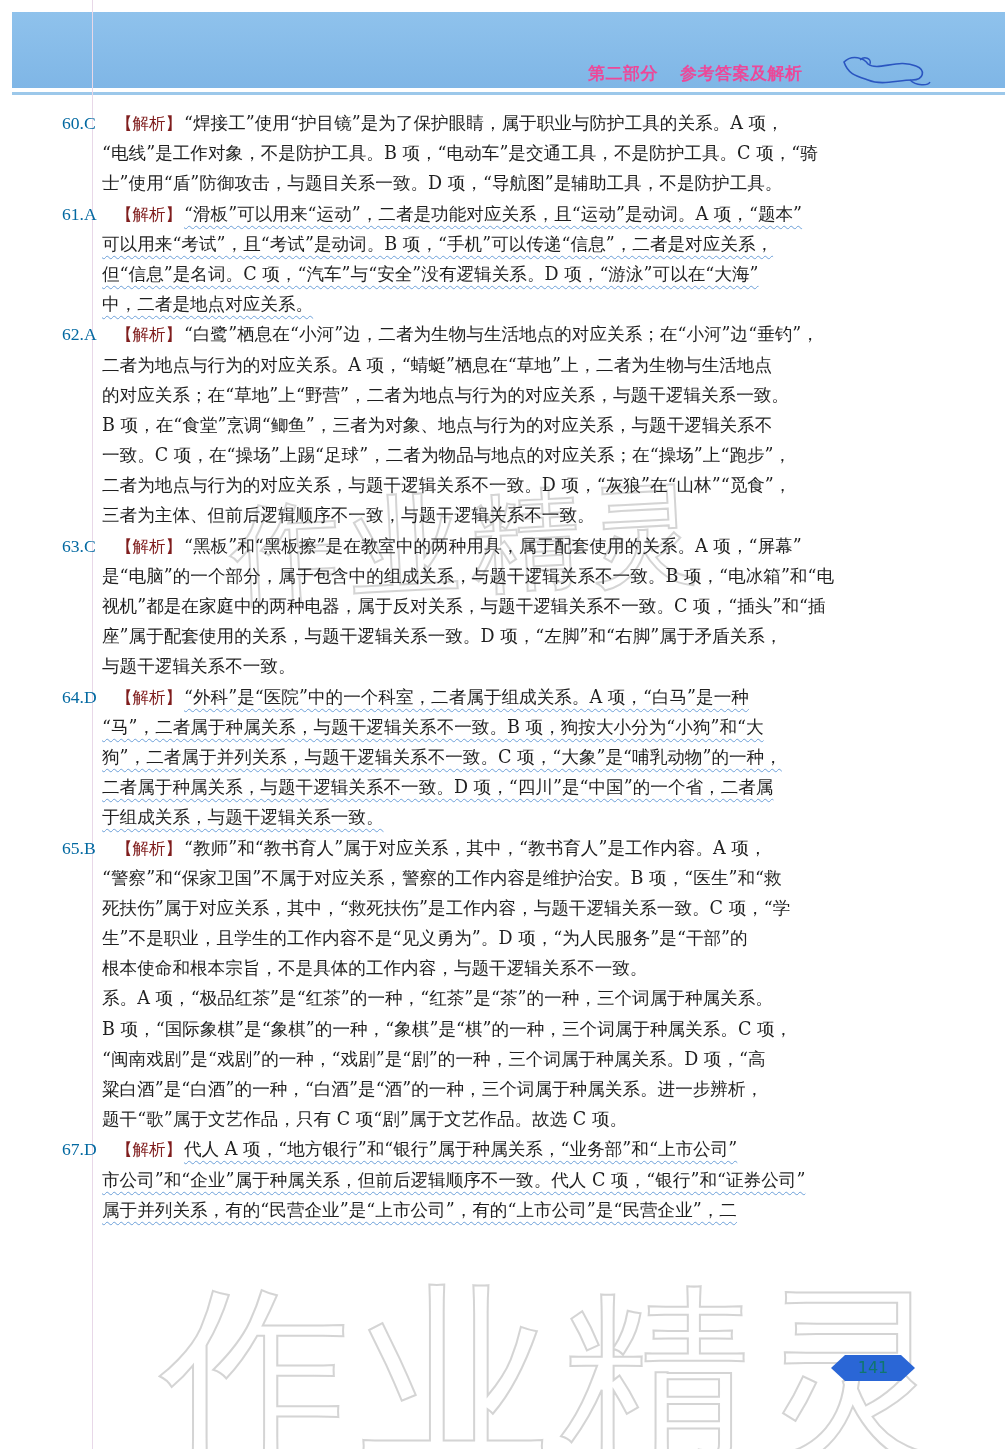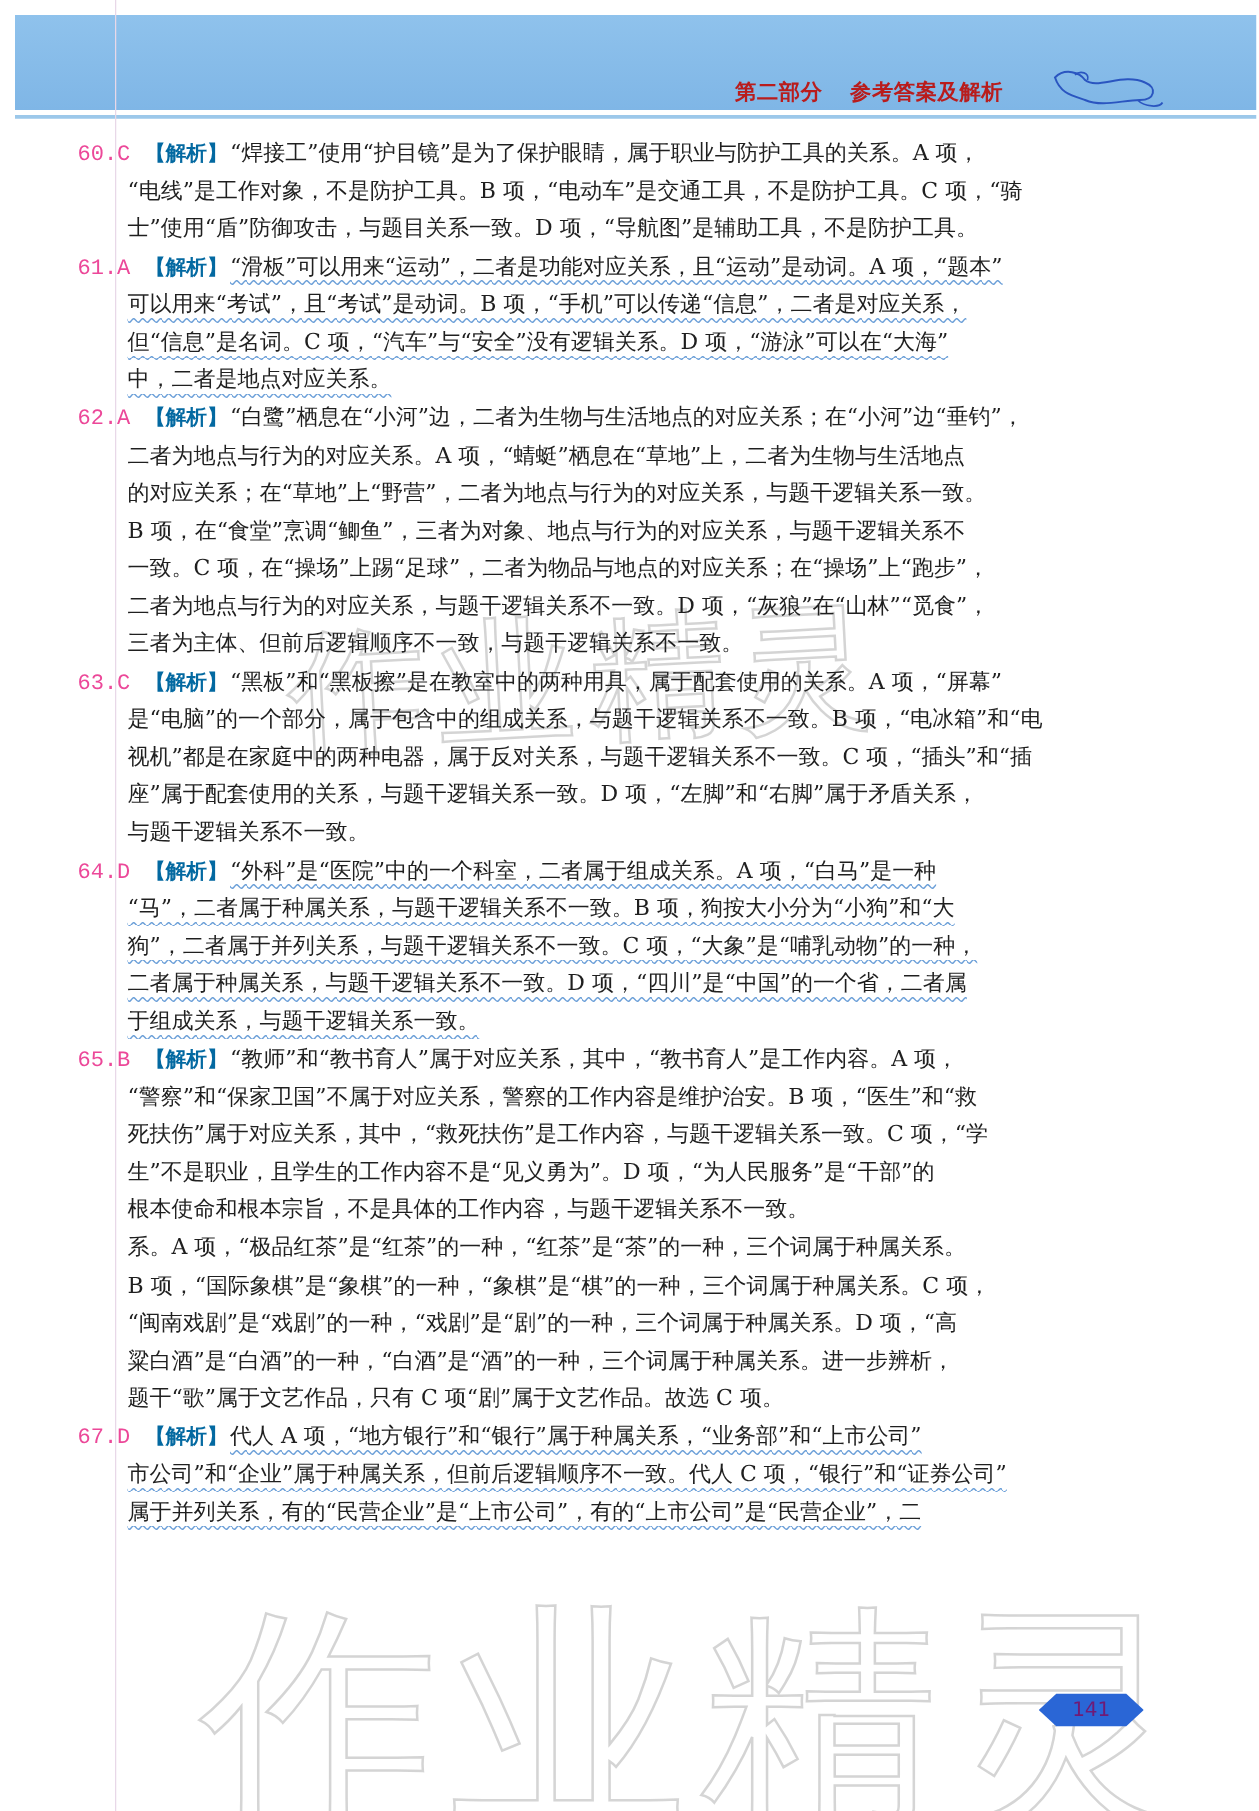--- a/index.html
+++ b/index.html
@@ -13,51 +13,50 @@
     position: absolute; left: 12px; top: 12px; width: 993px; height: 76px;
     background: linear-gradient(180deg, #8fc2ec 0%, #7fb6e6 100%);
   }
   .header-rule {
     position: absolute; left: 12px; top: 92px; width: 993px; height: 3px;
     background: #9cc8ea;
   }
   .header-title {
     position: absolute; top: 62px; left: 588px;
     font-family: "DejaVu Sans", "Liberation Sans", sans-serif;
-    font-weight: bold; font-size: 17px; color: #b91c1c; letter-spacing: 0.5px;
+    font-weight: bold; font-size: 17px; color: #ec4899; letter-spacing: 0.5px;
     white-space: nowrap;
   }
   .header-title .sep { display: inline-block; width: 22px; }
   .scroll-ornament { position: absolute; left: 838px; top: 52px; width: 96px; height: 40px; }
   .margin-line {
     position: absolute; left: 92px; top: 0; width: 1px; height: 1449px; background: #e8d8e8;
   }
   .content {
     position: absolute; left: 62px; top: 108px; width: 860px;
     font-size: 17.6px; line-height: 30.2px;
   }
   .para { margin: 0 0 0 0; position: relative; }
   .line { white-space: nowrap; display: block; height: 30.2px; }
   .line.indent { padding-left: 40px; }
   .qnum {
-    color: #ec4899; font-family: Liberation Mono, monospace; display: inline-block; width: 54px;
+    color: #0369a1; font-family: Liberation Serif, serif; display: inline-block; width: 54px;
   }
   .tag {
-    color: #0369a1; font-family: "DejaVu Sans", "Liberation Sans", sans-serif; font-size: 16.5px;
+    color: #7f1d1d; font-family: "DejaVu Sans", "Liberation Sans", sans-serif; font-size: 16.5px;
     margin-right: 2px;
-    font-weight: bold;
   }
   .wavy { text-decoration: underline wavy #6b9fd8; text-decoration-thickness: 1px; text-underline-offset: 5px; }
   .page-badge {
     position: absolute; left: 831px; top: 1354px; width: 84px; height: 28px;
   }
   .page-badge svg { position: absolute; left: 0; top: 0; }
   .page-num {
     position: absolute; left: 0; top: 0; width: 84px; height: 28px; line-height: 28px;
-    text-align: center; color: #701a75;
+    text-align: center; color: #0f766e;
     font-family: "DejaVu Sans", "Liberation Sans", sans-serif; font-size: 16px;
   }
   .watermark {
     position: absolute; left: 160px; top: 1250px; font-size: 190px; color: transparent;
     -webkit-text-stroke: 2px #b9b9b9; font-family: "DejaVu Sans", sans-serif; letter-spacing: 10px;
     white-space: nowrap; opacity: 0.6; pointer-events: none;
   }
   .watermark.top { left: 230px; top: 470px; font-size: 110px; transform: rotate(-3deg); }
 </style>
 </head>

